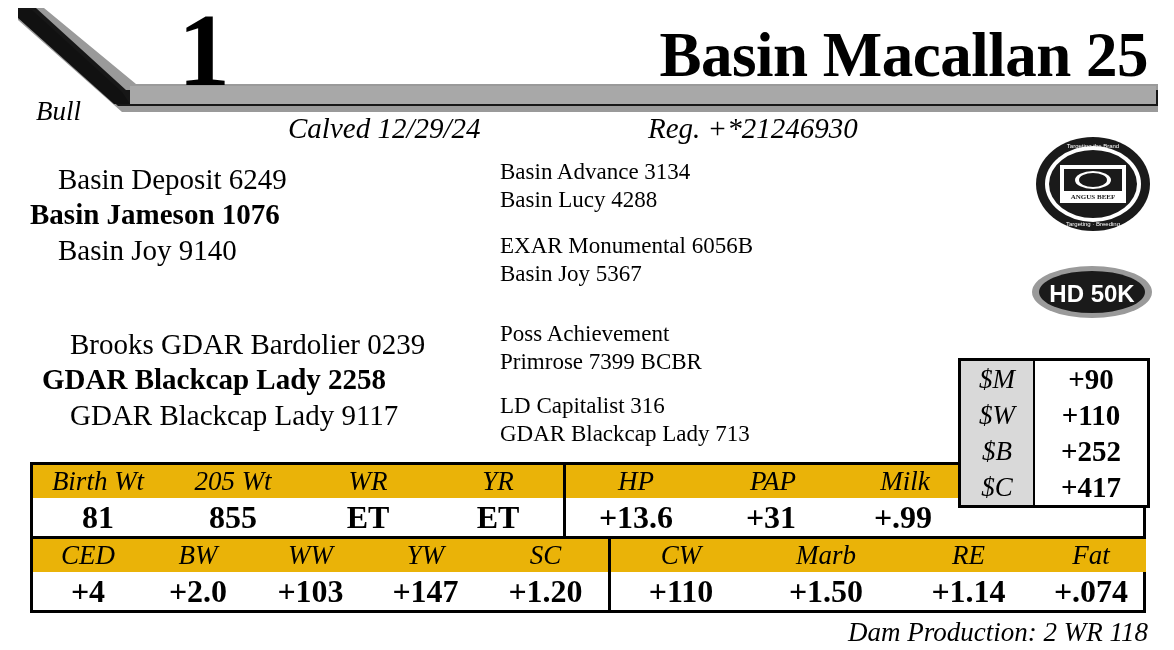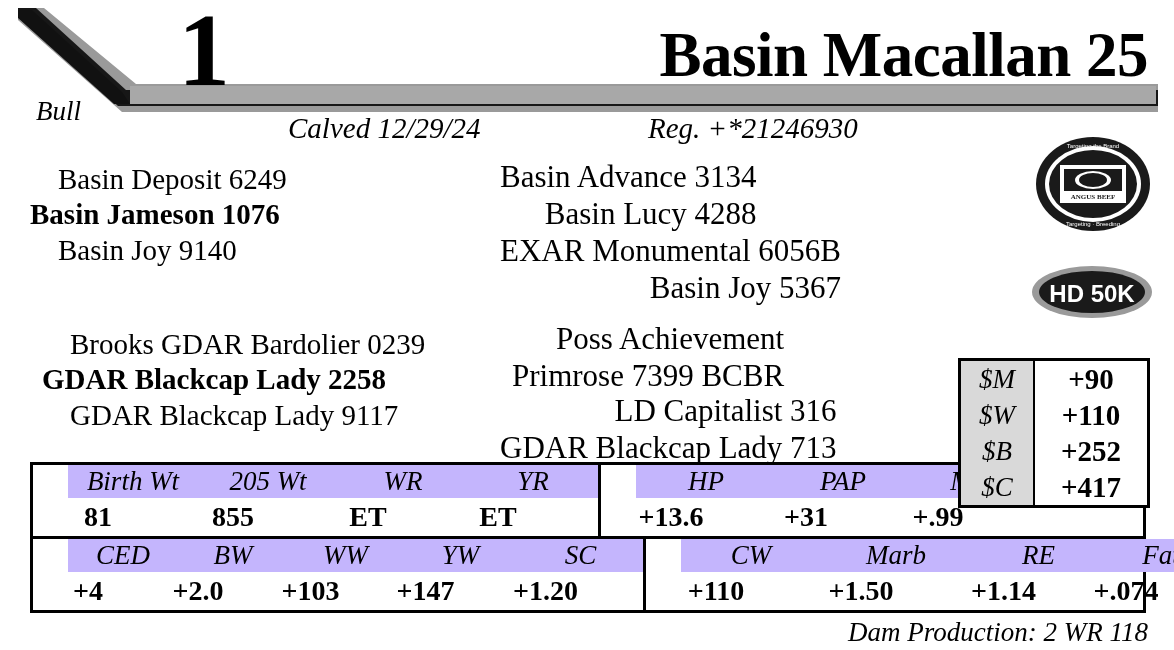--- a/index.html
+++ b/index.html
@@ -105,29 +105,28 @@
     padding-left: 28px;
     white-space: nowrap;
   }
   .parent-line {
     font-size: 29px;
     font-weight: bold;
     line-height: 1.22;
     white-space: nowrap;
   }
   .r-line {
-    font-size: 31px;
+    font-size: 23px;
     line-height: 1.2;
     white-space: nowrap;
-    text-align: right;
   }
   .r-group { margin-bottom: 14px; }
   .r-sire-top { position: absolute; top: 6px; left: 0; }
   .r-sire-bot { position: absolute; top: 80px; left: 0; }
-  .r-dam-top  { position: absolute; top: 168px; left: 12px; }
+  .r-dam-top  { position: absolute; top: 168px; left: 0; }
   .r-dam-bot  { position: absolute; top: 240px; left: 0; }
 
   
   .cab-logo {
     position: absolute;
     right: 22px;
     top: 134px;
     width: 118px;
     height: 100px;
   }
@@ -194,35 +193,35 @@
     flex-direction: column;
   }
   .epd-right {
     display: flex;
     flex-direction: column;
     border-left: 3px solid #000;
   }
   .hdr-row, .val-row {
     display: flex;
   }
-  .hdr-row { background: #c4b5fd; margin-left: 35px; }
+  .hdr-row { background: #eab308; }
   .cell {
     font-size: 27px;
     display: flex;
     align-items: center;
     justify-content: center;
     box-sizing: border-box;
     height: 33px;
   }
   .hdr-row .cell {
     font-style: italic;
   }
   .val-row .cell {
     font-weight: bold;
-    font-size: 28px;
+    font-size: 32px;
     height: 38px;
   }
 
   
   .r1a { width: 130px; }
   .r1b { width: 140px; }
   .r1c { width: 130px; }
   .r1d { width: 130px; }
   .r1e { width: 140px; }
   .r1f { width: 130px; }

